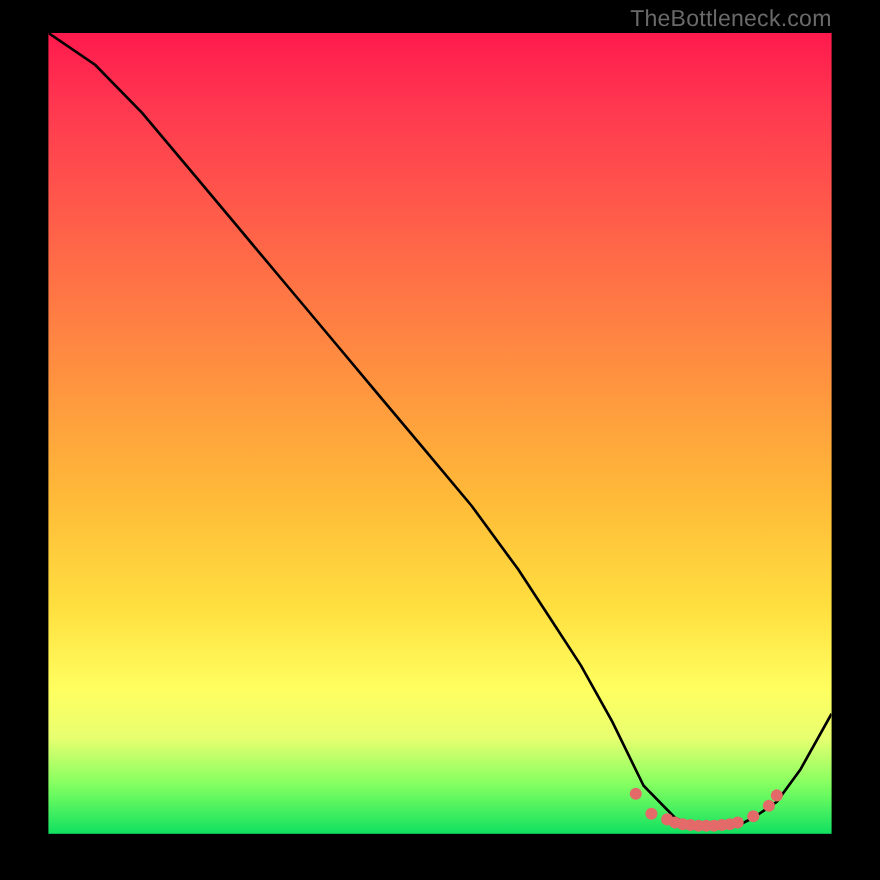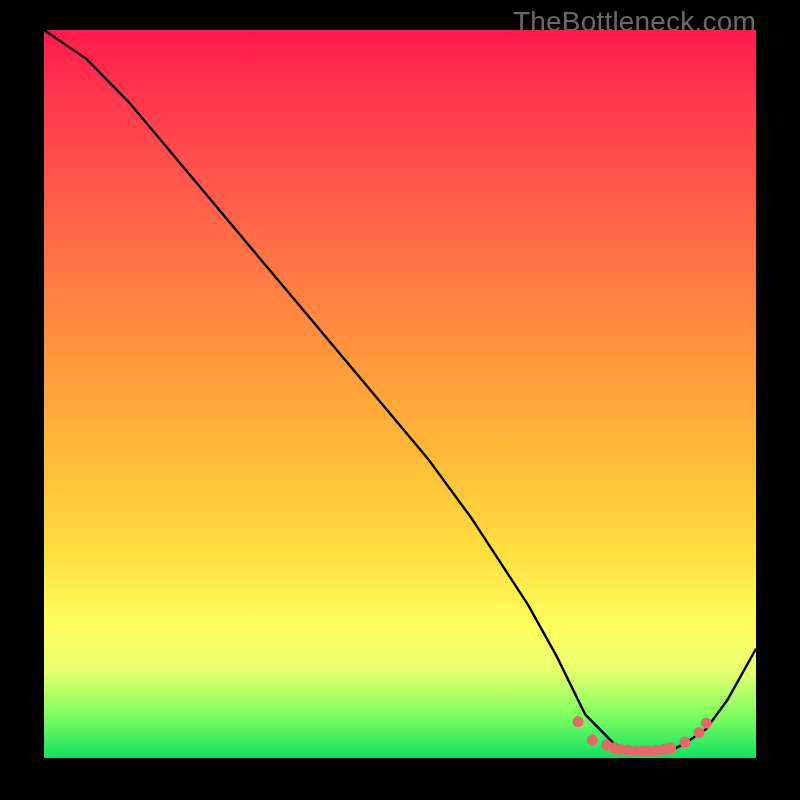--- a/index.html
+++ b/index.html
@@ -39,21 +39,21 @@
       #e8ff70 88%,
       #80ff60 94%,
       #10e060 100%
     );
   }
   .watermark {
     position: absolute;
     right: 44px;
     top: 6px;
     color: #6a6a6a;
-    font-size: 28px;
+    font-size: 21px;
     font-weight: 500;
     letter-spacing: 0.2px;
   }
   svg.curve {
     position: absolute;
     left: 0;
     top: 0;
     width: 712px;
     height: 728px;
   }

